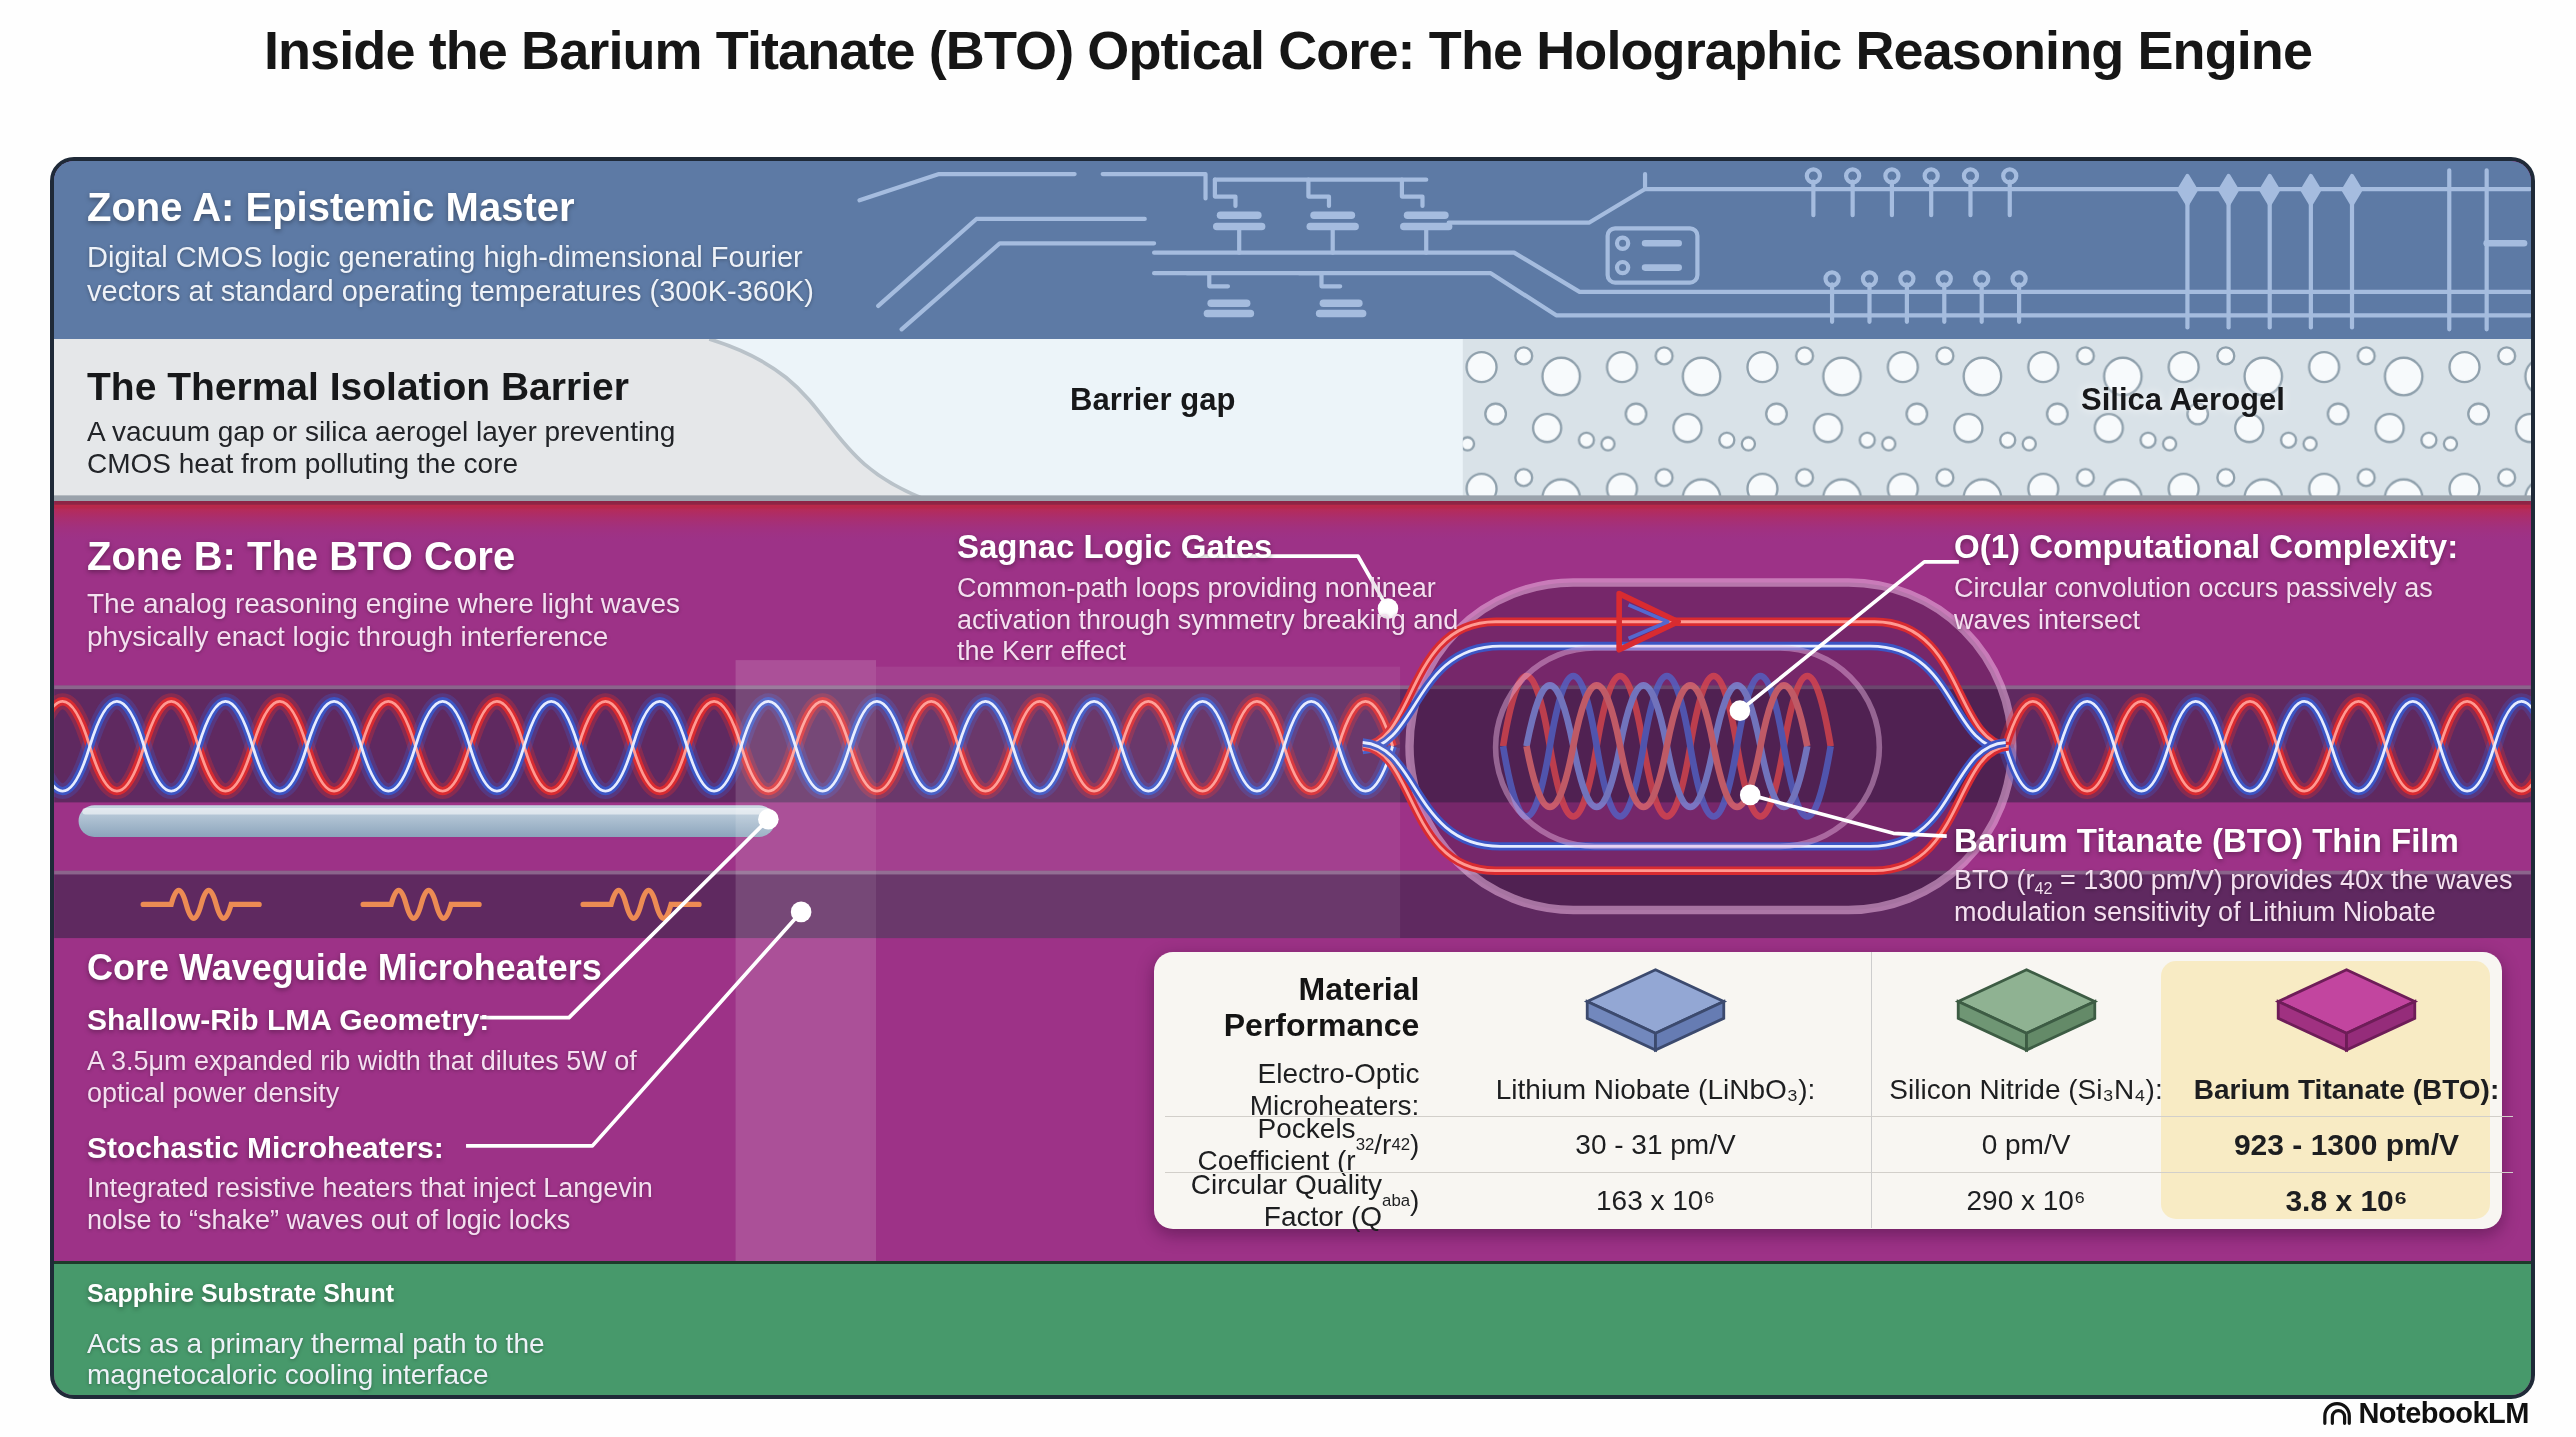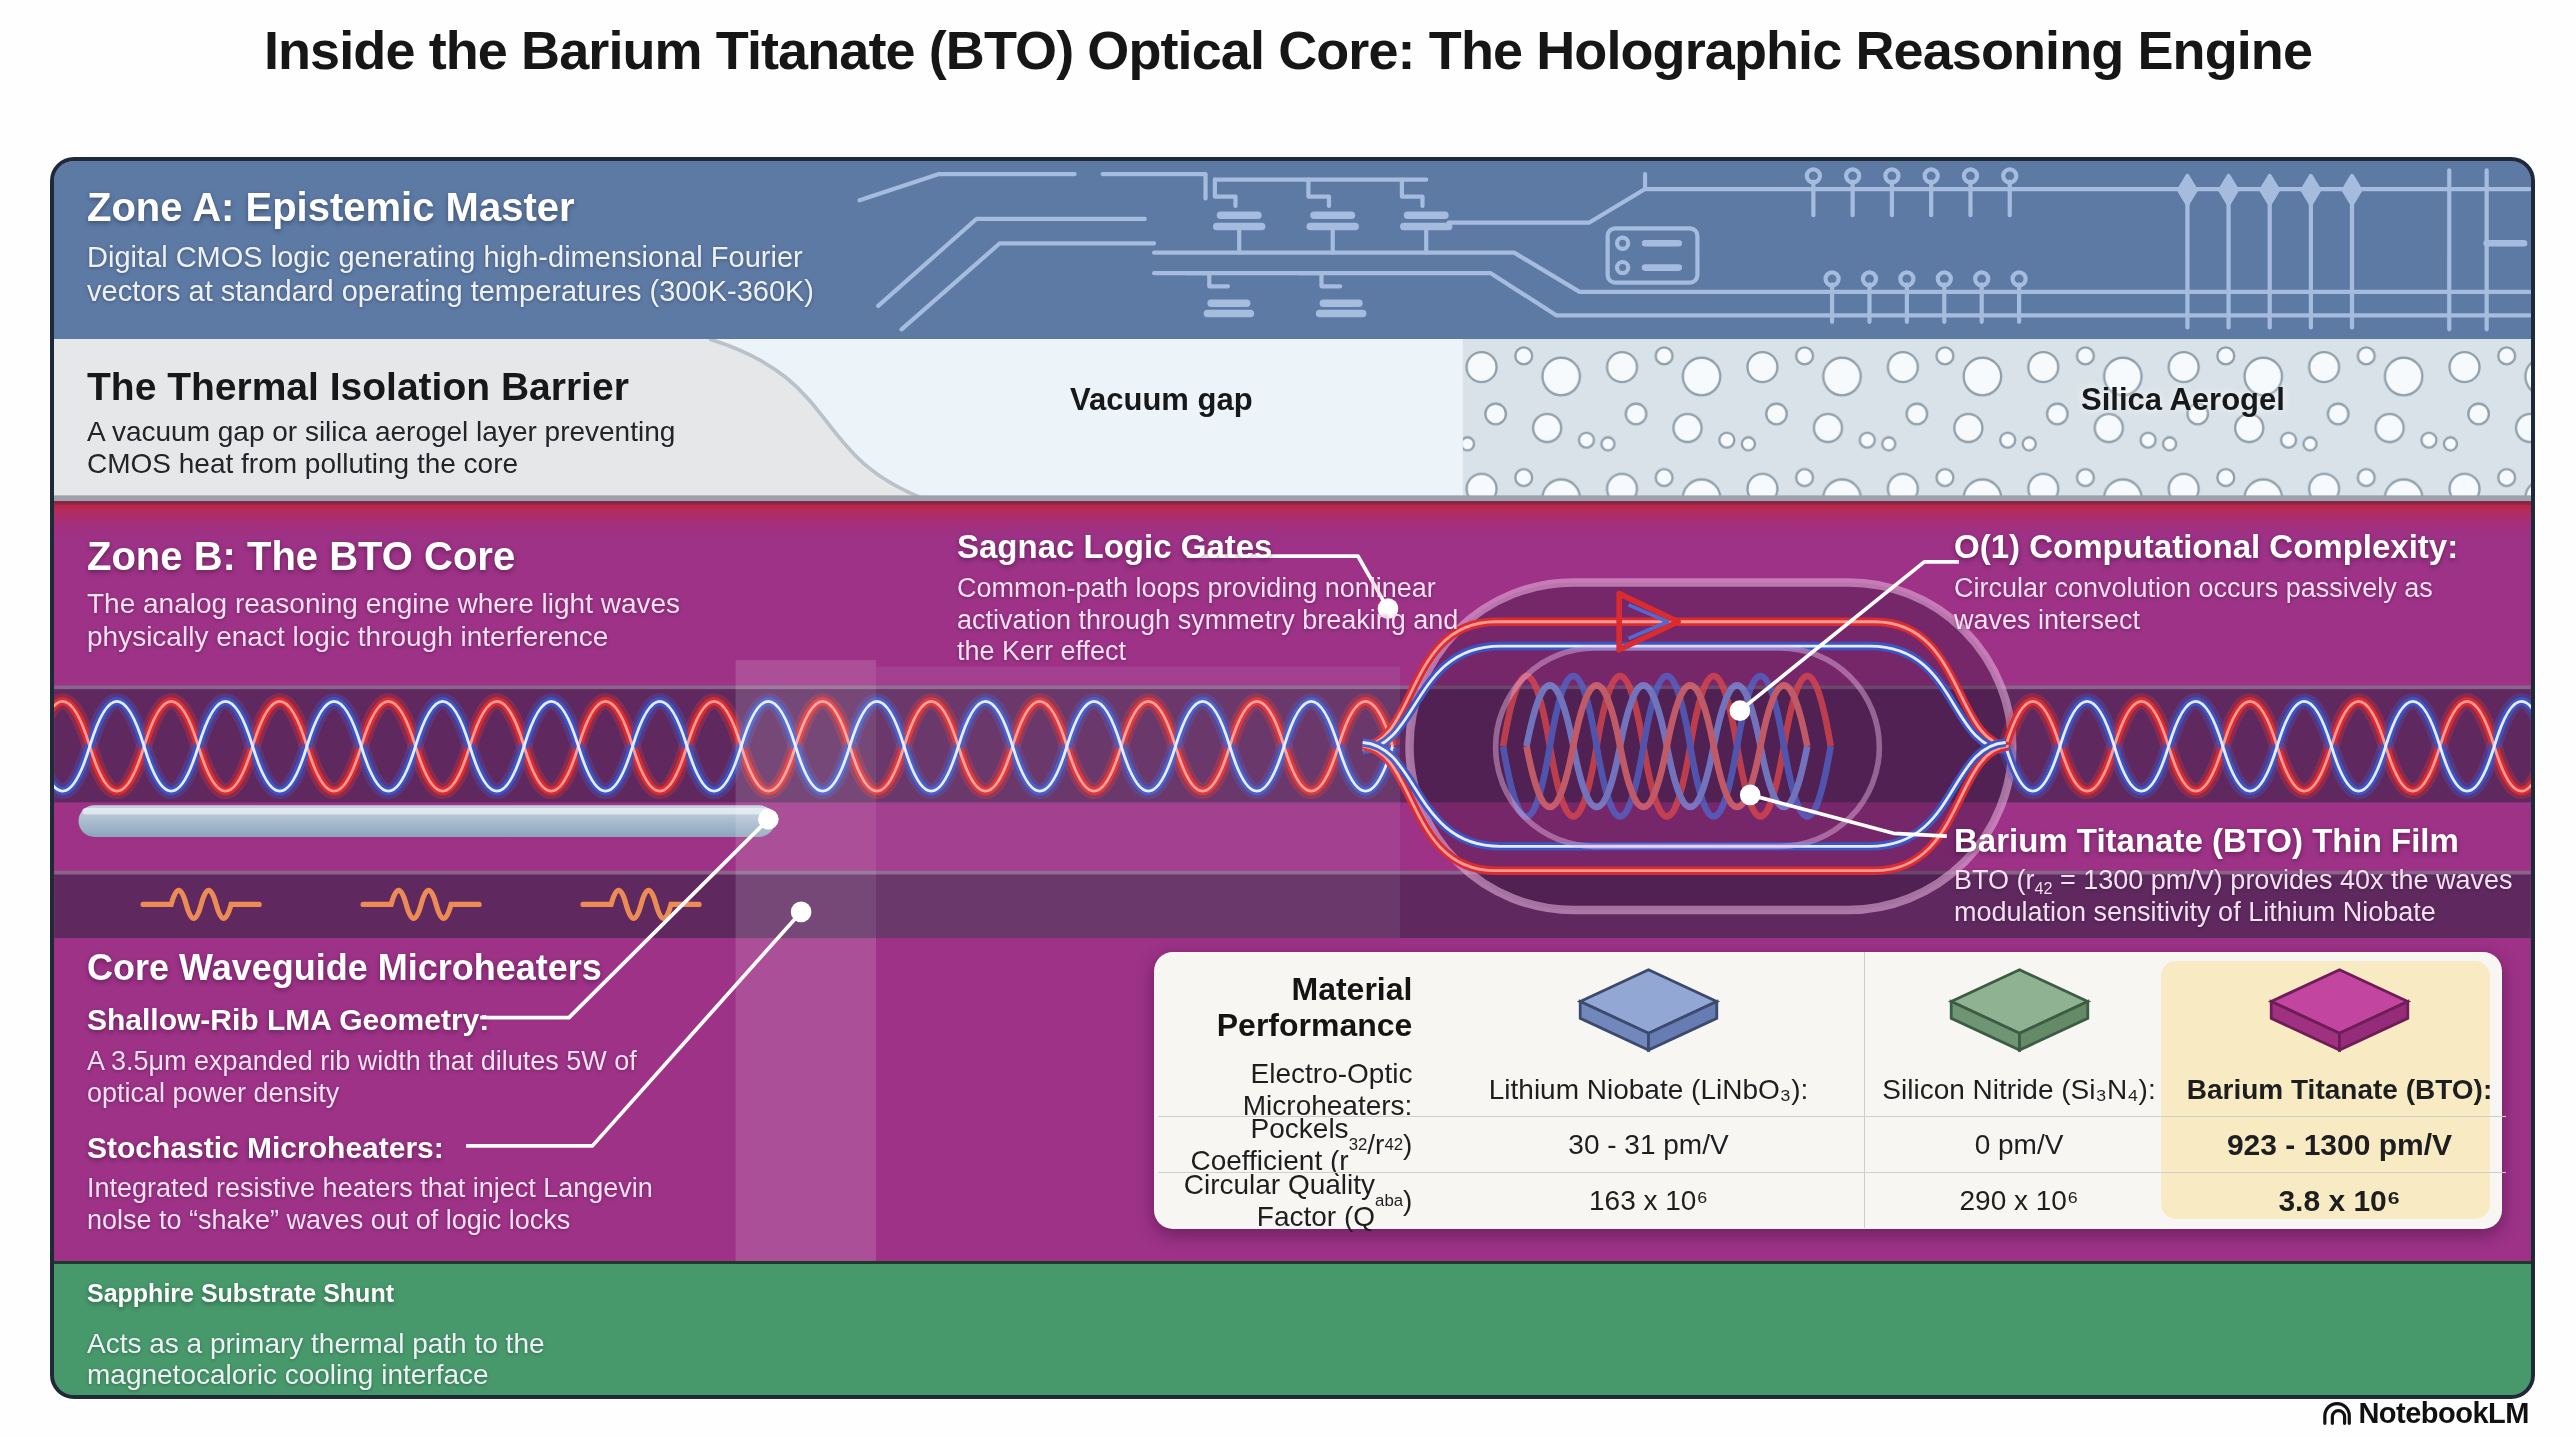--- a/index.html
+++ b/index.html
@@ -49,21 +49,21 @@
   .wg-b1{left:33px;top:885px;width:571px;font-size:27px;line-height:1.17;}
   .wg-t2{left:33px;top:970px;font-size:30px;}
   .wg-b2{left:33px;top:1012px;width:599px;font-size:27px;line-height:1.17;}
   
   .ss-head{left:33px;top:1118px;font-size:25px;}
   .ss-body{left:33px;top:1168px;width:543px;font-size:28px;line-height:1.1;}
   
   .tbl{position:absolute;left:1100px;top:791px;width:1348px;height:277px;background:#f8f6f2;
        border-radius:19px;box-shadow:0 5.6px 17px rgba(40,5,40,.4);}
   .bto-panel{position:absolute;left:1007px;top:9.4px;width:329px;height:258px;background:#f8ebc4;border-radius:15px;}
-  .tgrid{position:absolute;left:4px;top:0;width:1348px;height:277px;display:grid;
+  .tgrid{position:absolute;left:11px;top:0;width:1348px;height:277px;display:grid;
          grid-template-columns:275px 431px 309px 333px;grid-template-rows:112px 52px 56px 56px;}
   .cell{display:flex;align-items:center;justify-content:center;font-size:28px;color:#1d1e20;}
   .cell.lab{justify-content:flex-end;padding-right:20.6px;text-align:right;}
   .cell.bold{font-weight:700;}
   .cell.btoc{font-weight:700;font-size:30px;}
   .rowline{border-top:1.9px solid #d2cfca;}
   .vline{border-left:1.9px solid #cdcdcd;}
   .tbl-title{font-size:32px;font-weight:700;line-height:1.12;color:#141414;}
   
   .footer{position:absolute;top:1397px;right:47px;display:flex;align-items:flex-start;gap:3px;}
@@ -265,21 +265,21 @@
     </svg>
   </div>
 
   <div class="band band-substrate"></div>
 
   <div class="abs h-white za-head">Zone A: Epistemic Master</div>
   <div class="abs body-light za-body">Digital CMOS logic generating high-dimensional Fourier vectors at standard operating temperatures (300K-360K)</div>
 
   <div class="abs h-dark tb-head">The Thermal Isolation Barrier</div>
   <div class="abs body-dark tb-body">A vacuum gap or silica aerogel layer preventing CMOS heat from polluting the core</div>
-  <div class="abs vac-label">Vacuum gap</div>
+  <div class="abs vac-label">Barrier gap</div>
   <div class="abs aero-label">Silica Aerogel</div>
 
   <div class="abs h-white zb-head">Zone B: The BTO Core</div>
   <div class="abs body-pink zb-body">The analog reasoning engine where light waves physically enact logic through interference</div>
 
   <div class="abs h-white sg-head">Sagnac Logic Gates</div>
   <div class="abs body-pink sg-body">Common-path loops providing nonlinear activation through symmetry breaking and the Kerr effect</div>
 
   <div class="abs h-white cx-head">O(1) Computational Complexity:</div>
   <div class="abs body-pink cx-body">Circular convolution occurs passively as waves intersect</div>

